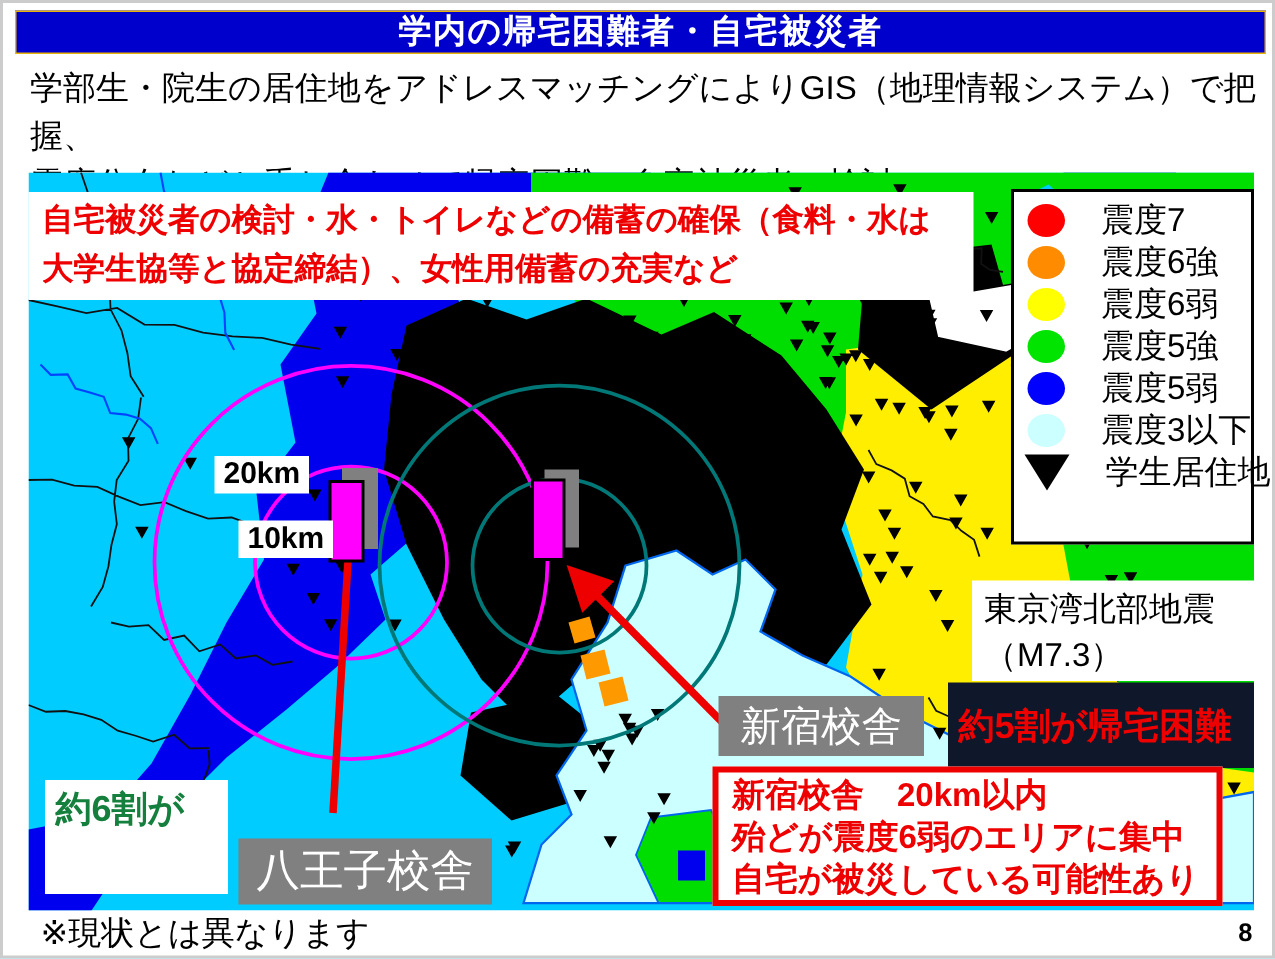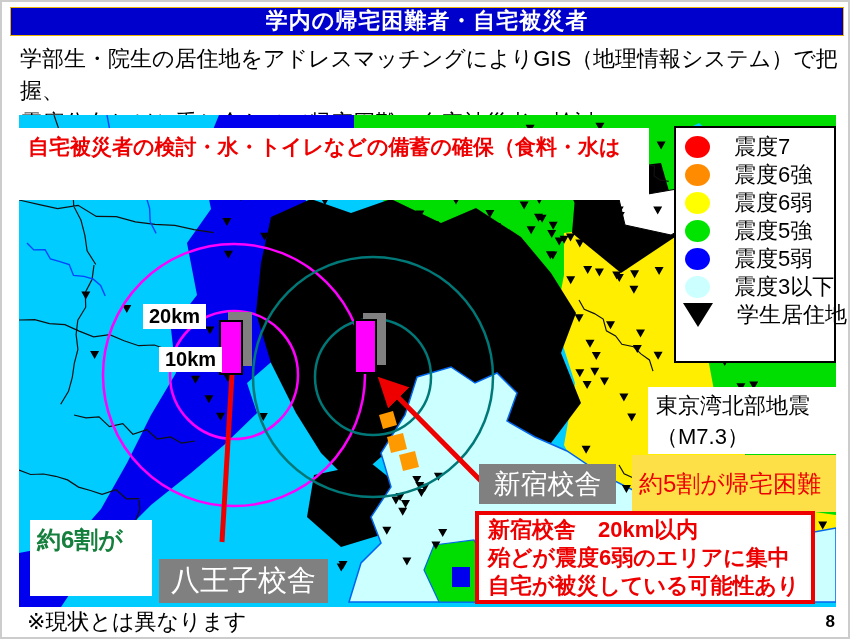--- a/index.html
+++ b/index.html
@@ -35,22 +35,22 @@
   .tri-icon{width:0;height:0;border-left:15px solid transparent;border-right:15px solid transparent;
     border-top:24px solid #000;flex:0 0 auto;margin-left:-2px;}
   .ring-label{
     background:#ffffff;color:#000;font-size:20px;font-weight:bold;padding:1px 6px;white-space:nowrap;
   }
   .epicenter-box{
     left:629px;top:272px;width:188px;height:67px;background:#ffffff;
     color:#000;font-size:22px;line-height:31px;padding:3px 8px;white-space:nowrap;
   }
   .stat-shinjuku{
-    left:613px;top:340px;width:204px;height:57px;background:#fde047;
-    color:#ee0000;font-size:24px;font-weight:normal;display:flex;align-items:center;padding-left:7px;
+    left:613px;top:340px;width:204px;height:57px;background:#0f172a;
+    color:#ee0000;font-size:24px;font-weight:bold;display:flex;align-items:center;padding-left:7px;
     white-space:nowrap;
   }
   .campus-label{
     background:#808080;color:#ffffff;display:flex;align-items:center;justify-content:center;
     white-space:nowrap;
   }
   .campus-shinjuku{left:460px;top:349px;width:137px;height:40px;font-size:27px;}
   .campus-hachioji{left:140px;top:444px;width:169px;height:44px;font-size:29px;}
   .callout-box{
     left:456px;top:396px;width:340px;height:93px;background:#ffffff;
@@ -162,20 +162,21 @@
         <rect x="201" y="206" width="22" height="53" fill="#ff00ff" stroke="#000" stroke-width="2"></rect>
       </g>
       <g>
         <rect x="344" y="198" width="23" height="52" fill="#808080"></rect>
         <rect x="336" y="205" width="21" height="53" fill="#ff00ff" stroke="#000" stroke-width="2"></rect>
       </g>
     </svg>
 
     <div class="ov note-box">
       <div>自宅被災者の検討・水・トイレなどの備蓄の確保（食料・水は</div>
+      <div>大学生協等と協定締結）、女性用備蓄の充実など</div>
     </div>
 
     <div class="ov legend-box">
       <div class="legend-row">
         <span class="swatch" style="background-color: rgb(255, 0, 0);"></span>
         <span class="legend-label">震度7</span>
       </div>
       <div class="legend-row">
         <span class="swatch" style="background-color: rgb(255, 140, 0);"></span>
         <span class="legend-label">震度6強</span>

